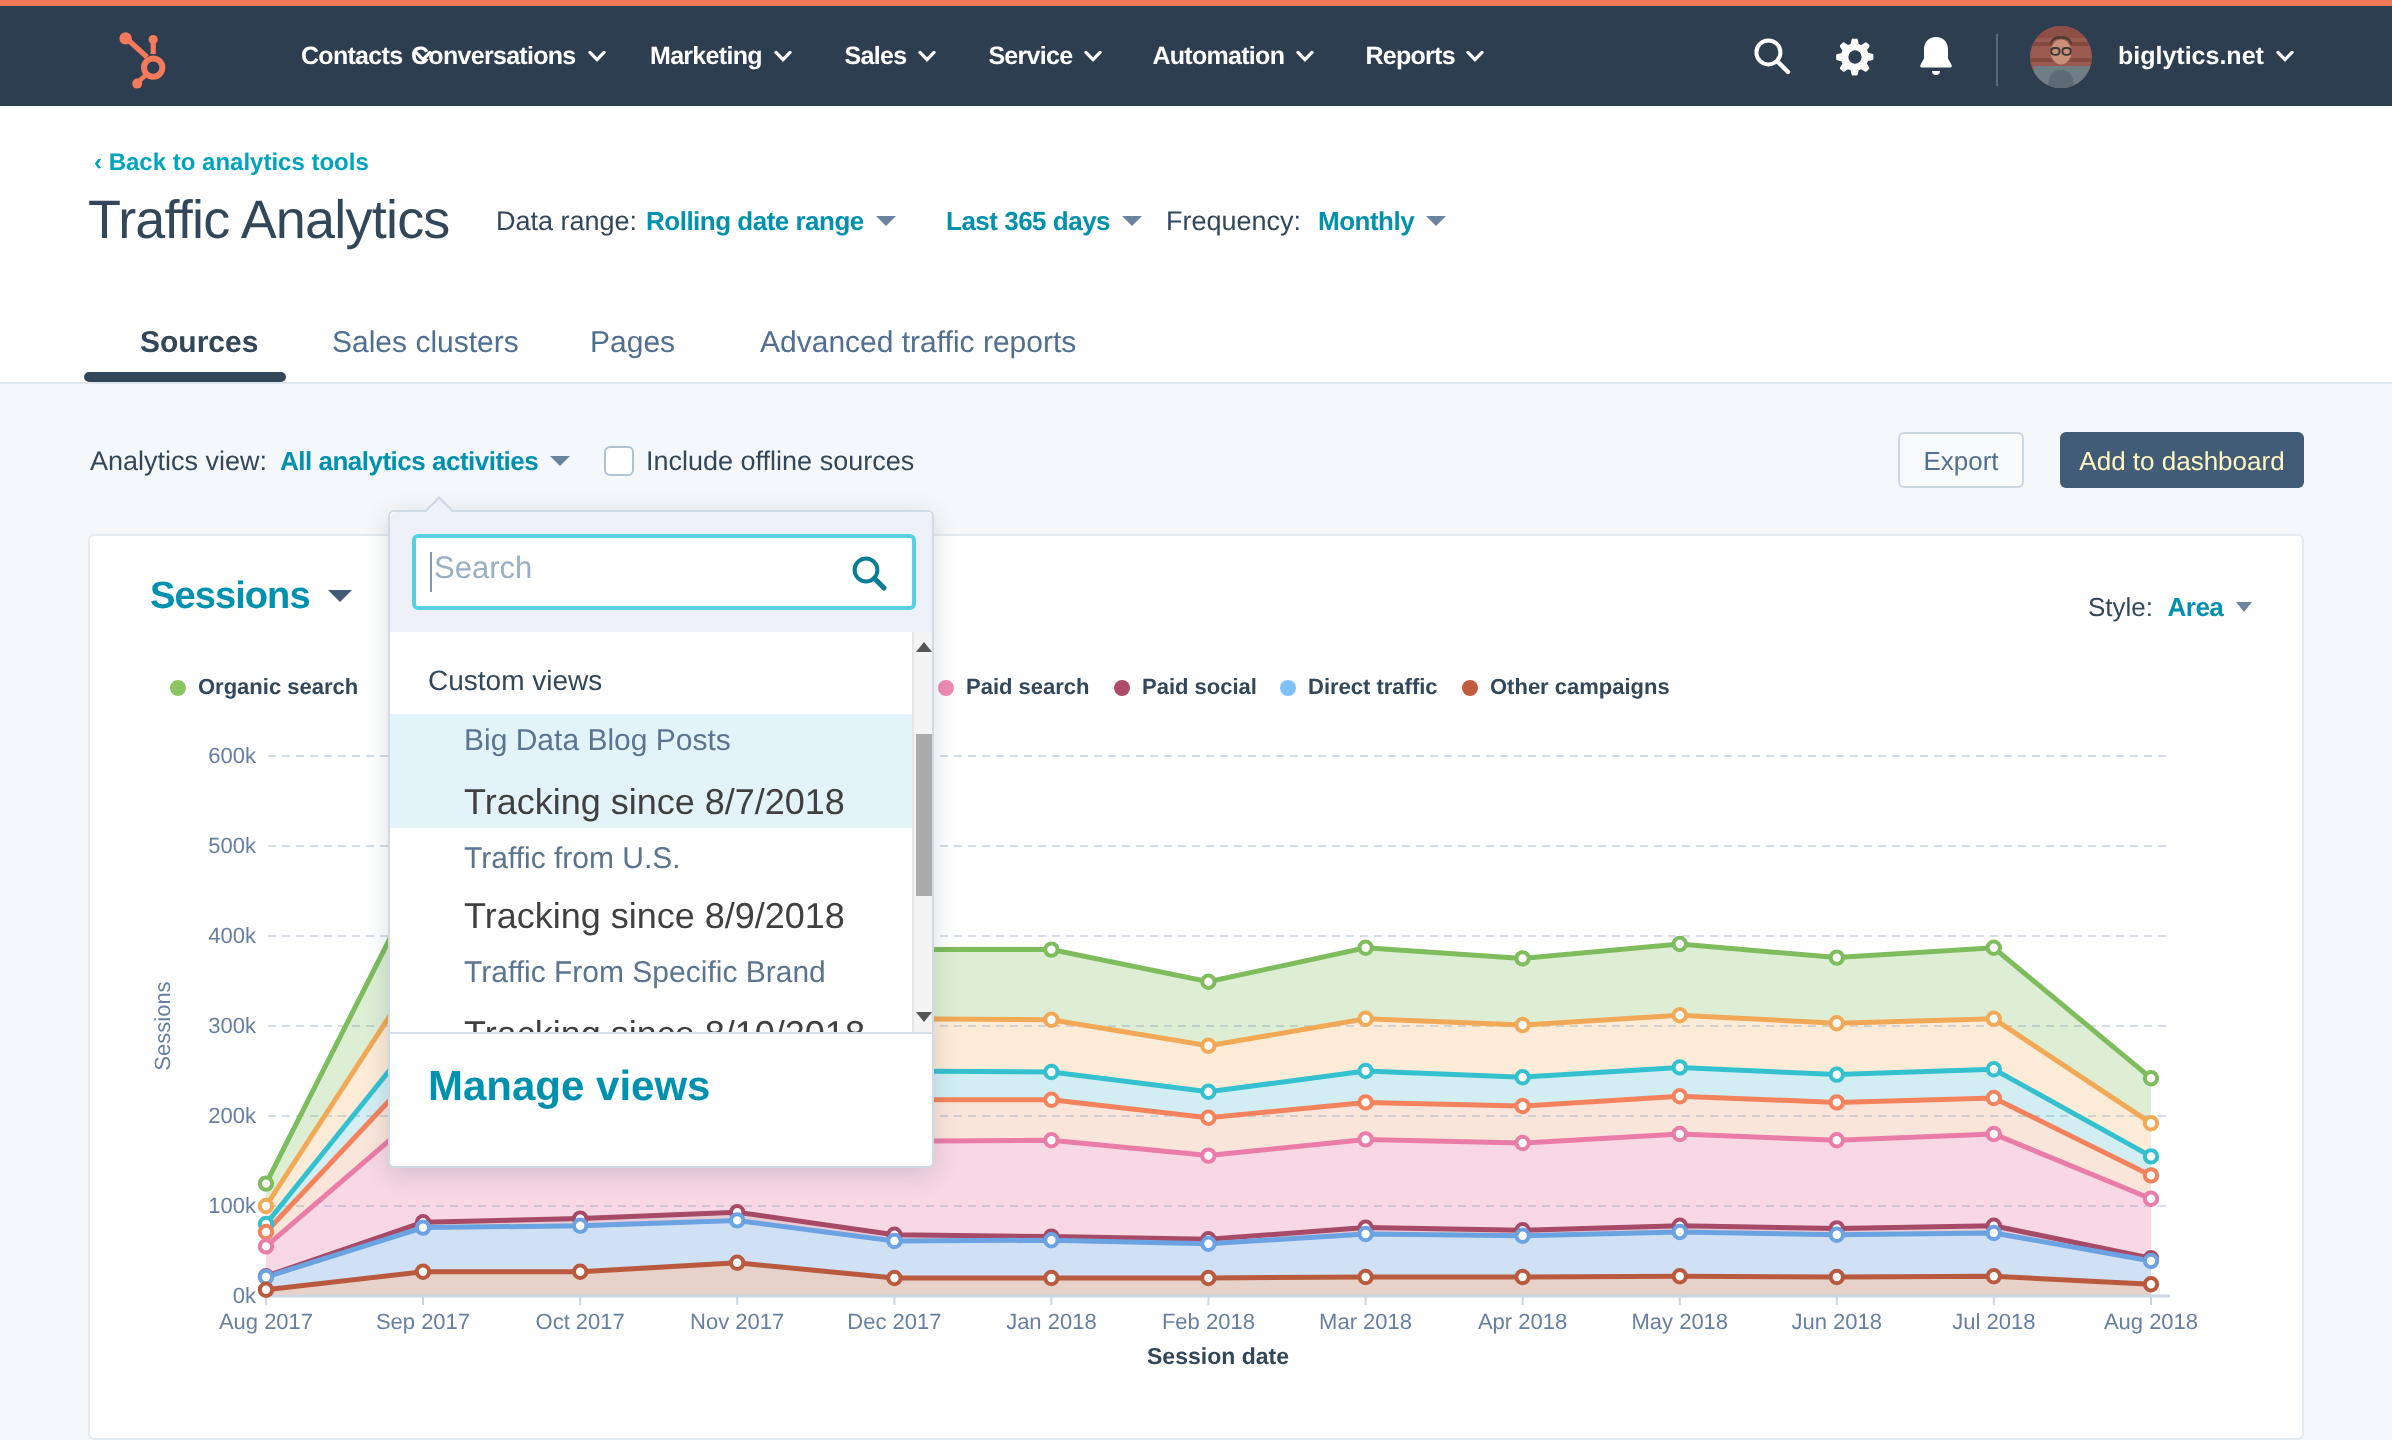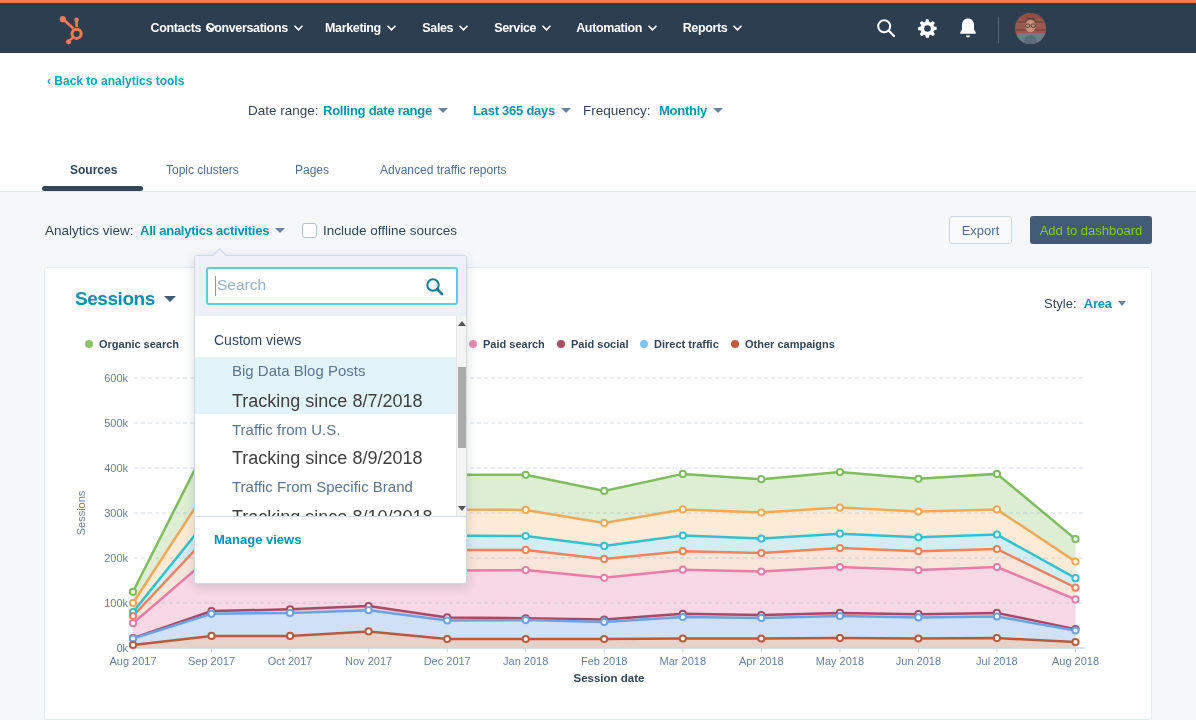--- a/index.html
+++ b/index.html
@@ -13,47 +13,47 @@
   font-size:12.5px; font-weight:bold; letter-spacing:-0.35px; white-space:nowrap; }
 .navitem svg { margin-left:6px; }
 
 #header { position:absolute; left:0; top:53px; width:1196px; height:139px; background:#fff; border-bottom:1px solid #e0e6ed; }
 #back { position:absolute; left:47px; top:21px; color:#00a4bd; font-size:12px; font-weight:bold; }
 #h1 { position:absolute; left:44px; top:42px; color:#33475b; font-size:27px; letter-spacing:-0.4px; }
 .lbl { color:#33475b; font-size:13.5px; }
 .teal { color:#0091ae; font-weight:bold; font-size:13px; letter-spacing:-0.25px; }
 .dcar { display:inline-block; width:0; height:0; border-left:5px solid transparent; border-right:5px solid transparent; border-top:5.5px solid #6c83a0; vertical-align:middle; margin-left:6px; margin-top:-2px; }
 #tabs { position:absolute; left:0; top:102px; height:32px; }
-.tab { position:absolute; top:0; font-size:12px; color:#516f90; white-space:nowrap; }
+.tab { position:absolute; top:0; font-size:15px; color:#516f90; white-space:nowrap; }
 #tabline { position:absolute; left:42px; top:132.5px; width:101px; height:5px; background:#33475b; border-radius:3px; }
 
 #toolbar { position:absolute; left:0; top:193px; width:960px; height:74px; }
 #cb { position:absolute; left:302px; top:30px; width:15px; height:15px; background:#fff; border:1px solid #b0c1d4; border-radius:3px; }
 .btn { position:absolute; top:23px; height:28px; border-radius:3px; font-size:13px; display:flex; align-items:center; justify-content:center; }
 #export { left:949px; width:63px; background:#f8fafc; border:1px solid #cbd6e2; color:#516f90; }
-#addbtn { left:1030px; width:122px; background:#425b76; color:#84cc16; }
+#addbtn { left:1030px; width:122px; background:#425b76; color:#fef9c3; }
 
 #card { position:absolute; left:44px; top:267px; width:1108px; height:453px; background:#fff; border:1px solid #e3eaf0; border-radius:3px; }
 #sess { position:absolute; left:30px; top:20px; color:#0091ae; font-size:19px; font-weight:bold; letter-spacing:-0.45px; }
 #stylebox { position:absolute; left:999px; top:28px; font-size:13px; white-space:nowrap; }
 .legend-item { position:absolute; top:70px; display:flex; align-items:center; color:#33475b; font-size:11px; font-weight:bold; white-space:nowrap; }
 .dot { width:8px; height:8px; border-radius:50%; margin-right:6px; }
 
 #dd { position:absolute; left:194px; top:255px; width:273px; height:329px; background:#fff; border:1px solid #d0dae4; border-radius:3px; box-shadow:0 3px 12px rgba(45,62,80,0.18); z-index:30; }
 #ddtop { position:absolute; left:0; top:0; width:271px; height:60px; background:#edf1f7; border-radius:3px 3px 0 0; }
 #ddsearch { position:absolute; left:11px; top:11px; width:252px; height:38px; background:#fff; border:2px solid #59d0e2; border-radius:3px; }
 #ddnotch { position:absolute; left:12px; top:-12px; width:26px; height:13px; overflow:hidden; }
 #ddnotch div { width:18px; height:18px; background:#eef2f8; border:1px solid #cbd6e2; transform:rotate(45deg) translate(8px, 3px); }
 #cviews { position:absolute; left:19px; top:76px; color:#33475b; font-size:14px; font-weight:normal; }
 #selrow { position:absolute; left:0; top:41px; width:261px; height:57px; background:#e2f4f9; }
 .ddtitle { position:absolute; left:37px; color:#5b7591; font-size:15px; white-space:nowrap; }
 .ddsub { position:absolute; left:37px; color:#404040; font-size:18px; white-space:nowrap; }
 #ddlistclip { position:absolute; left:0; top:60px; width:271px; height:200px; overflow:hidden; background:#fff; }
 #ddsep { position:absolute; left:0; top:260px; width:271px; height:1px; background:#d6dfe8; }
-#manage { position:absolute; left:19px; top:276px; color:#0091ae; font-size:13px; font-weight:bold; }
+#manage { position:absolute; left:19px; top:276px; color:#0091ae; font-size:21px; font-weight:bold; }
 
 #sbtrack { position:absolute; left:261px; top:0px; width:10px; height:200px; background:#f4f4f4; border-left:1px solid #e6e6e6; }
 #sbthumb { position:absolute; left:262.5px; top:51px; width:8px; height:81px; background:#ababab; }
 .sbarr { position:absolute; left:263px; width:0; height:0; border-left:4px solid transparent; border-right:4px solid transparent; }
 #chart-svg { position:absolute; left:0; top:0; z-index:5; }
 .ax { font-family:"Liberation Sans",sans-serif; font-size:11px; fill:#677fa0; }
 .axb { font-family:"Liberation Sans",sans-serif; font-size:11.5px; font-weight:bold; fill:#33475b; }
 </style>
 </head>
 <body>
@@ -115,31 +115,35 @@
 <rect x="0" y="8" width="31" height="2" fill="#84493f"></rect>
 <rect x="0" y="16" width="31" height="2" fill="#84493f"></rect>
 <rect x="2" y="20" width="29" height="12" fill="#6f7d85"></rect>
 <path d="M9 31 Q9 22 15.5 22 Q22 22 22 31 Z" fill="#5d6b74"></path>
 <ellipse cx="15.5" cy="13" rx="5.2" ry="6.2" fill="#c89078"></ellipse>
 <path d="M10 10 Q11 6.2 15.5 6.2 Q20 6.2 21 10 L21 8.5 Q20 5 15.5 5 Q11 5 10 8.5 Z" fill="#4a3c33"></path>
 <rect x="10.6" y="11" width="4.2" height="3.4" rx="1.6" fill="none" stroke="#3a3633" stroke-width="0.9"></rect>
 <rect x="16.2" y="11" width="4.2" height="3.4" rx="1.6" fill="none" stroke="#3a3633" stroke-width="0.9"></rect>
 </g>
     </svg>
+<div class="navitem" style="left:1059px; letter-spacing:0;">biglytics.net<svg width="9" height="6" viewBox="0 0 9 6">
+        <path d="M1 1.2 L4.5 4.8 L8 1.2" fill="none" stroke="#fff" stroke-width="1.6" stroke-linecap="round"></path>
+      </svg></div>
   </div>
 <div id="header">
   <div id="back"><span style="font-size:12px;">‹</span>&nbsp;Back to analytics tools</div>
-  <div class="abs lbl" style="left:248px; top:50px;">Date range:</div>
+  <div id="h1">Traffic Analytics</div>
+  <div class="abs lbl" style="left:248px; top:50px;">Data range:</div>
   <div class="abs teal" style="left:323px; top:50px;">Rolling date range<span class="dcar"></span></div>
   <div class="abs teal" style="left:473px; top:50px;">Last 365 days<span class="dcar"></span></div>
   <div class="abs lbl" style="left:583px; top:50px;">Frequency:</div>
   <div class="abs teal" style="left:659px; top:50px;">Monthly<span class="dcar"></span></div>
   <div id="tabs">
     <div class="tab" style="left:70px; top:8px; color:#33475b; font-weight:bold;">Sources</div>
-    <div class="tab" style="left:166px; top:8px;">Topic clusters</div>
+    <div class="tab" style="left:166px; top:8px;">Sales clusters</div>
     <div class="tab" style="left:295px; top:8px;">Pages</div>
     <div class="tab" style="left:380px; top:8px;">Advanced traffic reports</div>
   </div>
   <div id="tabline"></div>
 </div>
 <div id="toolbar">
   <div class="abs lbl" style="left:45px; top:30px;">Analytics view:</div>
   <div class="abs teal" style="left:140px; top:30px;">All analytics activities<span class="dcar"></span></div>
   <div id="cb"></div>
   <div class="abs lbl" style="left:323px; top:30px;">Include offline sources</div>

